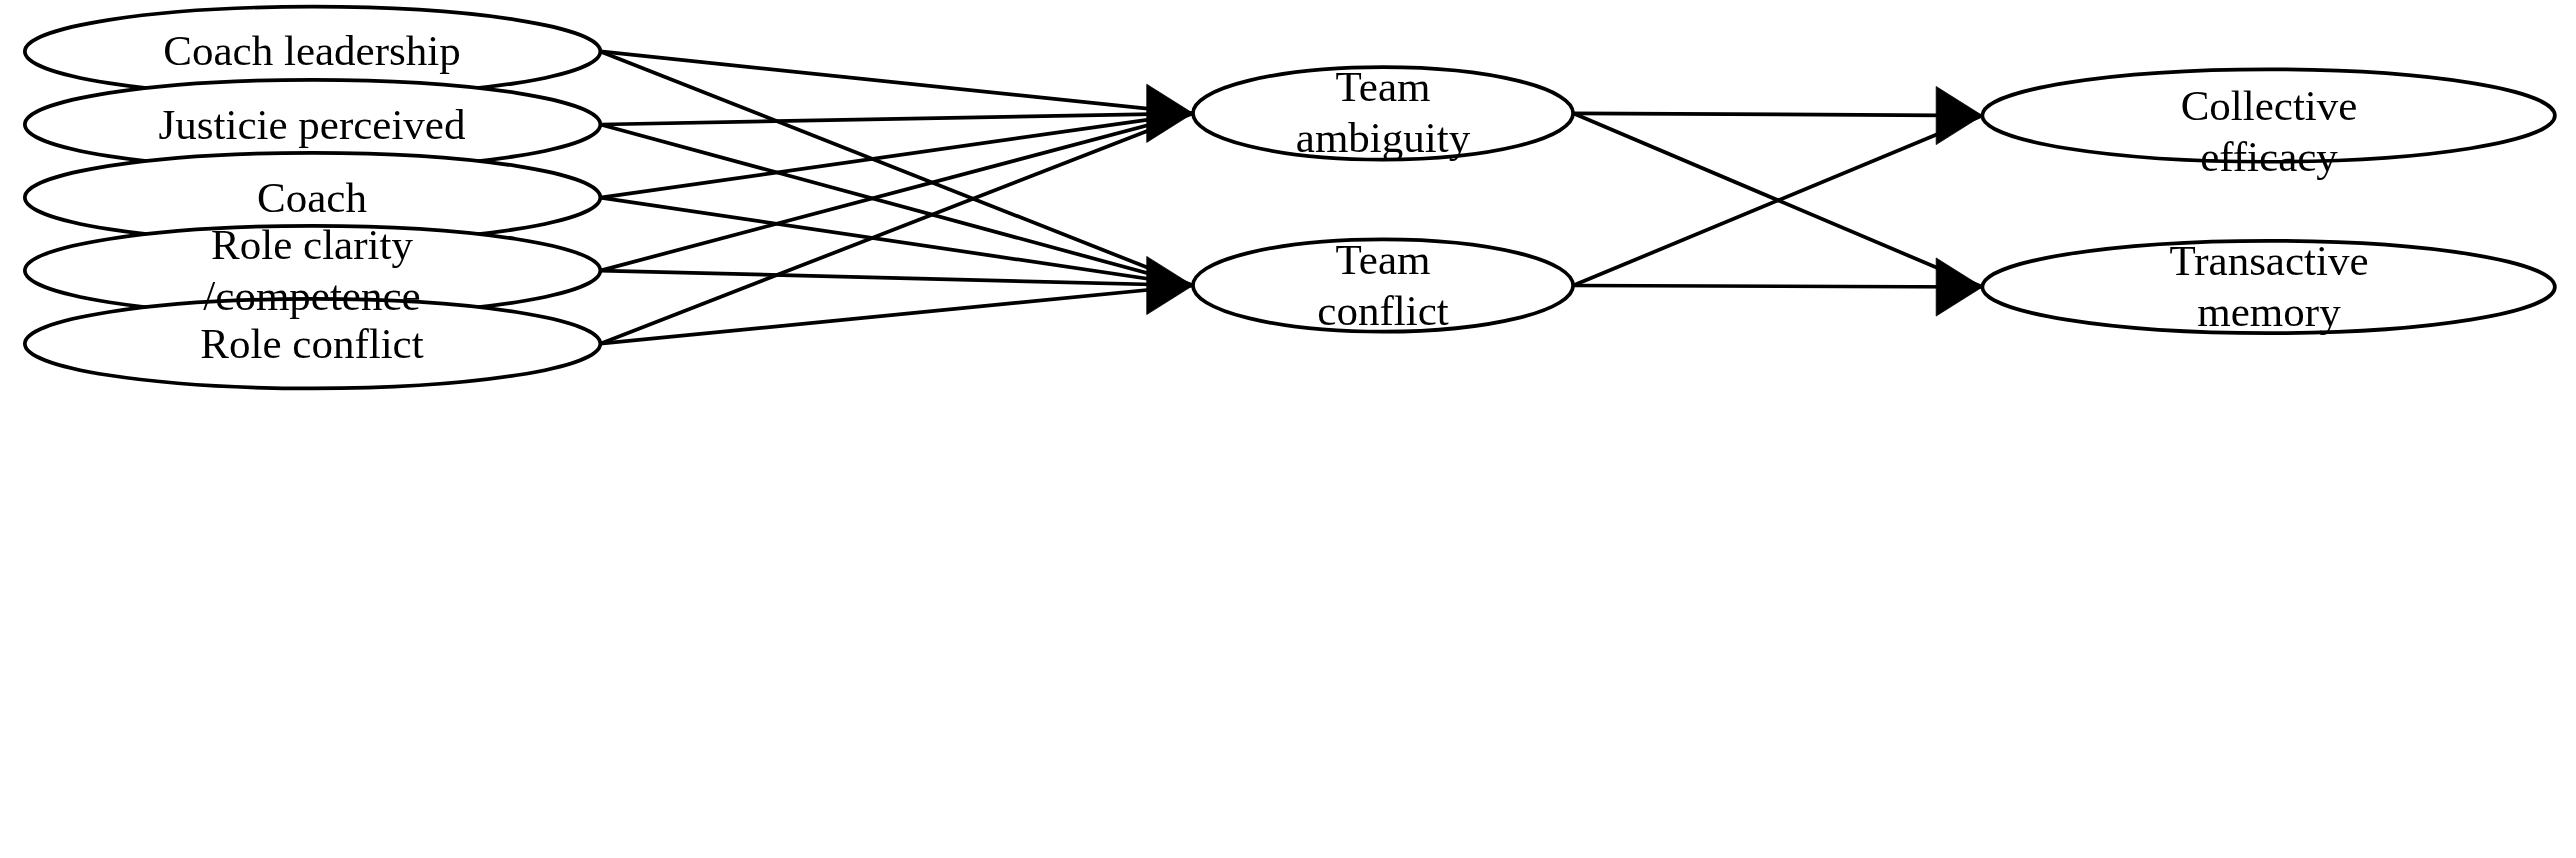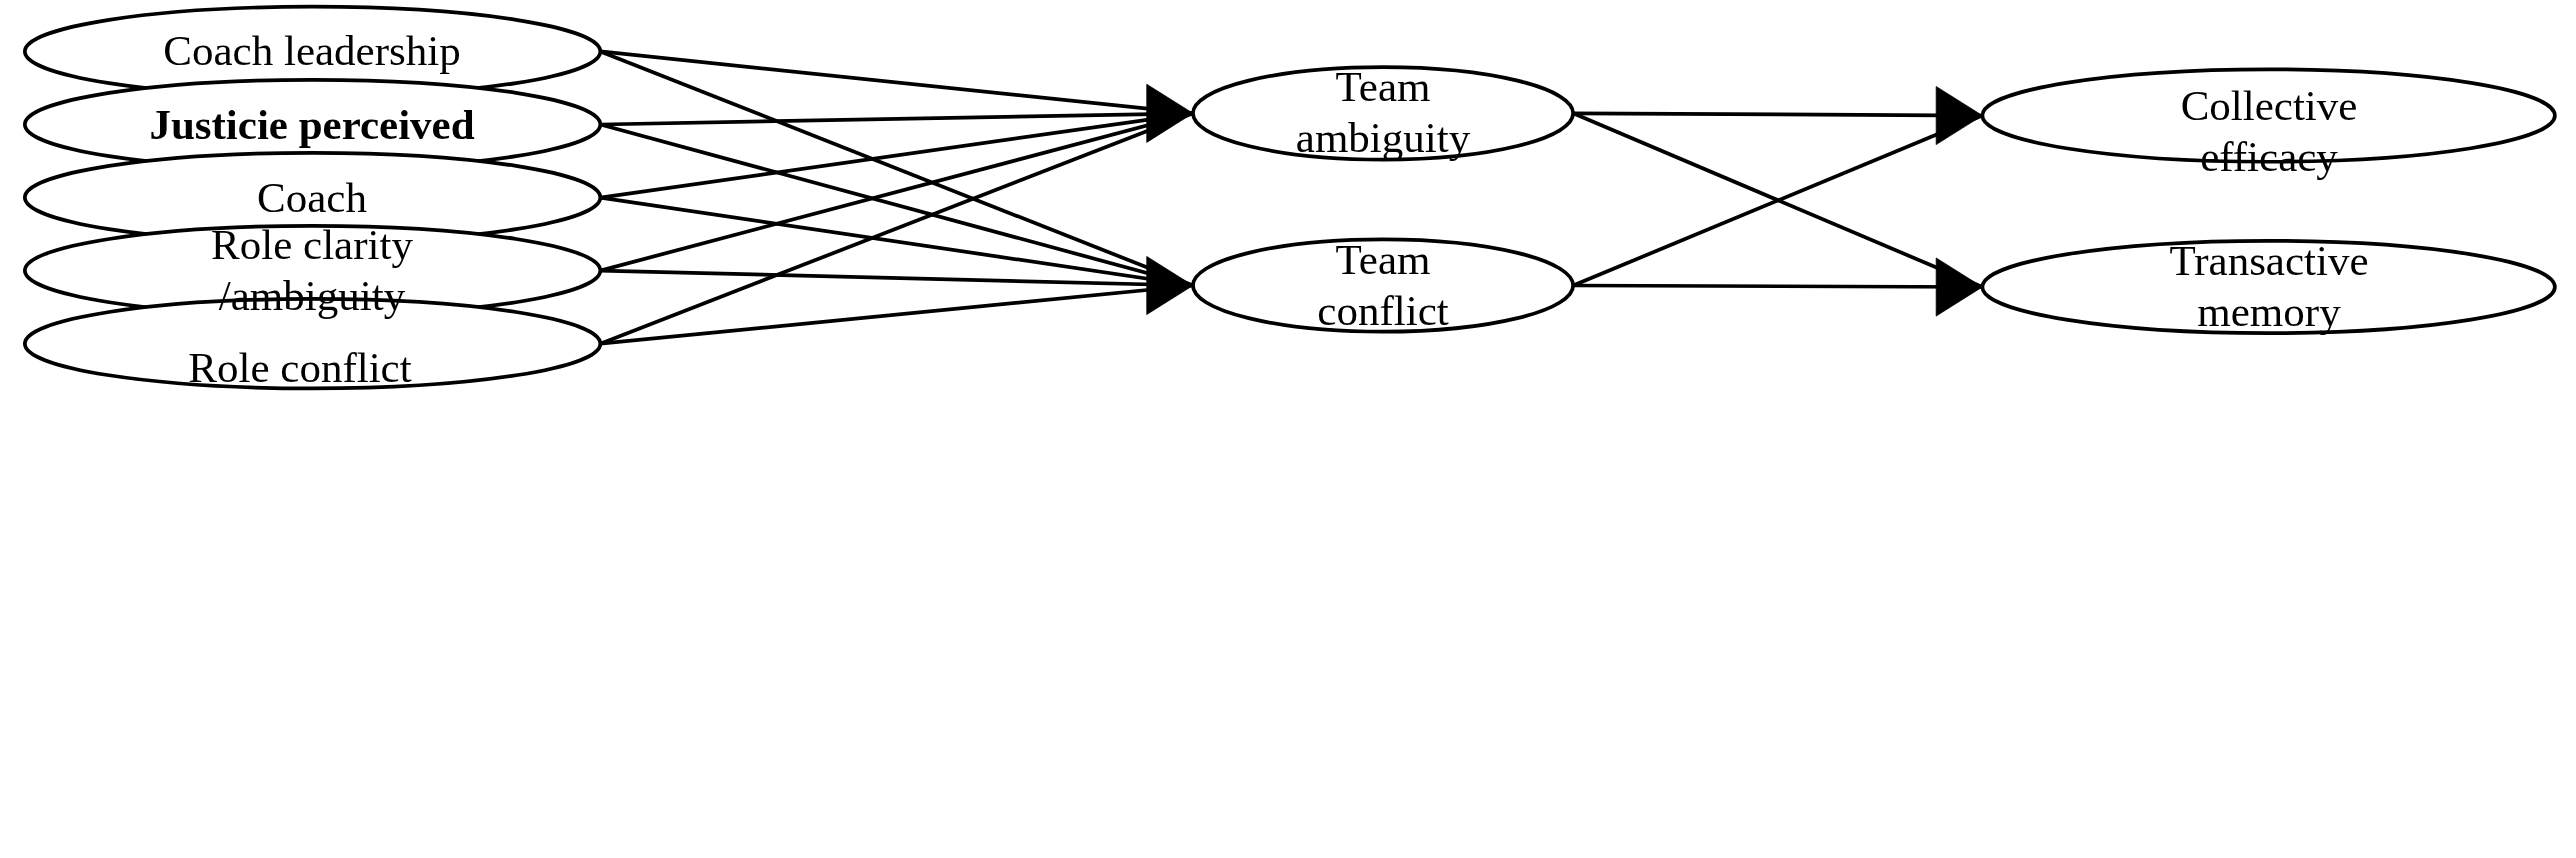--- a/index.html
+++ b/index.html
@@ -98,24 +98,24 @@
         <polygon points="1600,152 1538,113 1538,191" class="arrow-head"></polygon>
         <polygon points="1600,383 1538,344 1538,422" class="arrow-head"></polygon>
         <polygon points="2659,155 2597,116 2597,194" class="arrow-head"></polygon>
         <polygon points="2659,385 2597,346 2597,424" class="arrow-head"></polygon>
       </g>
 
   </svg>
 
   <div id="labels-layer">
       <div class="node-label" style="left: 312px; top: 51px;"><span class="line1">Coach leadership</span></div>
-      <div class="node-label" style="left: 312px; top: 125px; font-weight: bold;"><span class="line1">Justicie perceived</span></div>
+      <div class="node-label" style="left: 312px; top: 125px;"><span class="line1">Justicie perceived</span></div>
       <div class="node-label" style="left: 312px; top: 198px;"><span class="line1">Coach</span></div>
-      <div class="node-label" style="left: 312px; top: 271px;"><span class="line1">Role clarity</span><span class="line2">/ambiguity</span></div>
-      <div class="node-label" style="left: 300px; top: 344px; margin-top: 24px;"><span class="line1">Role conflict</span></div>
+      <div class="node-label" style="left: 312px; top: 271px;"><span class="line1">Role clarity</span><span class="line2">/competence</span></div>
+      <div class="node-label" style="left: 312px; top: 344px;"><span class="line1">Role conflict</span></div>
       <div class="node-label" style="left: 1383px; top: 113px;"><span class="line1">Team</span><span class="line2">ambiguity</span></div>
       <div class="node-label" style="left: 1383px; top: 286px;"><span class="line1">Team</span><span class="line2">conflict</span></div>
       <div class="node-label" style="left: 2269px; top: 132px;"><span class="line1">Collective</span><span class="line2">efficacy</span></div>
       <div class="node-label" style="left: 2269px; top: 287px;"><span class="line1">Transactive</span><span class="line2">memory</span></div>
     </div>
 
 </div>
 
 
 </body></html>

